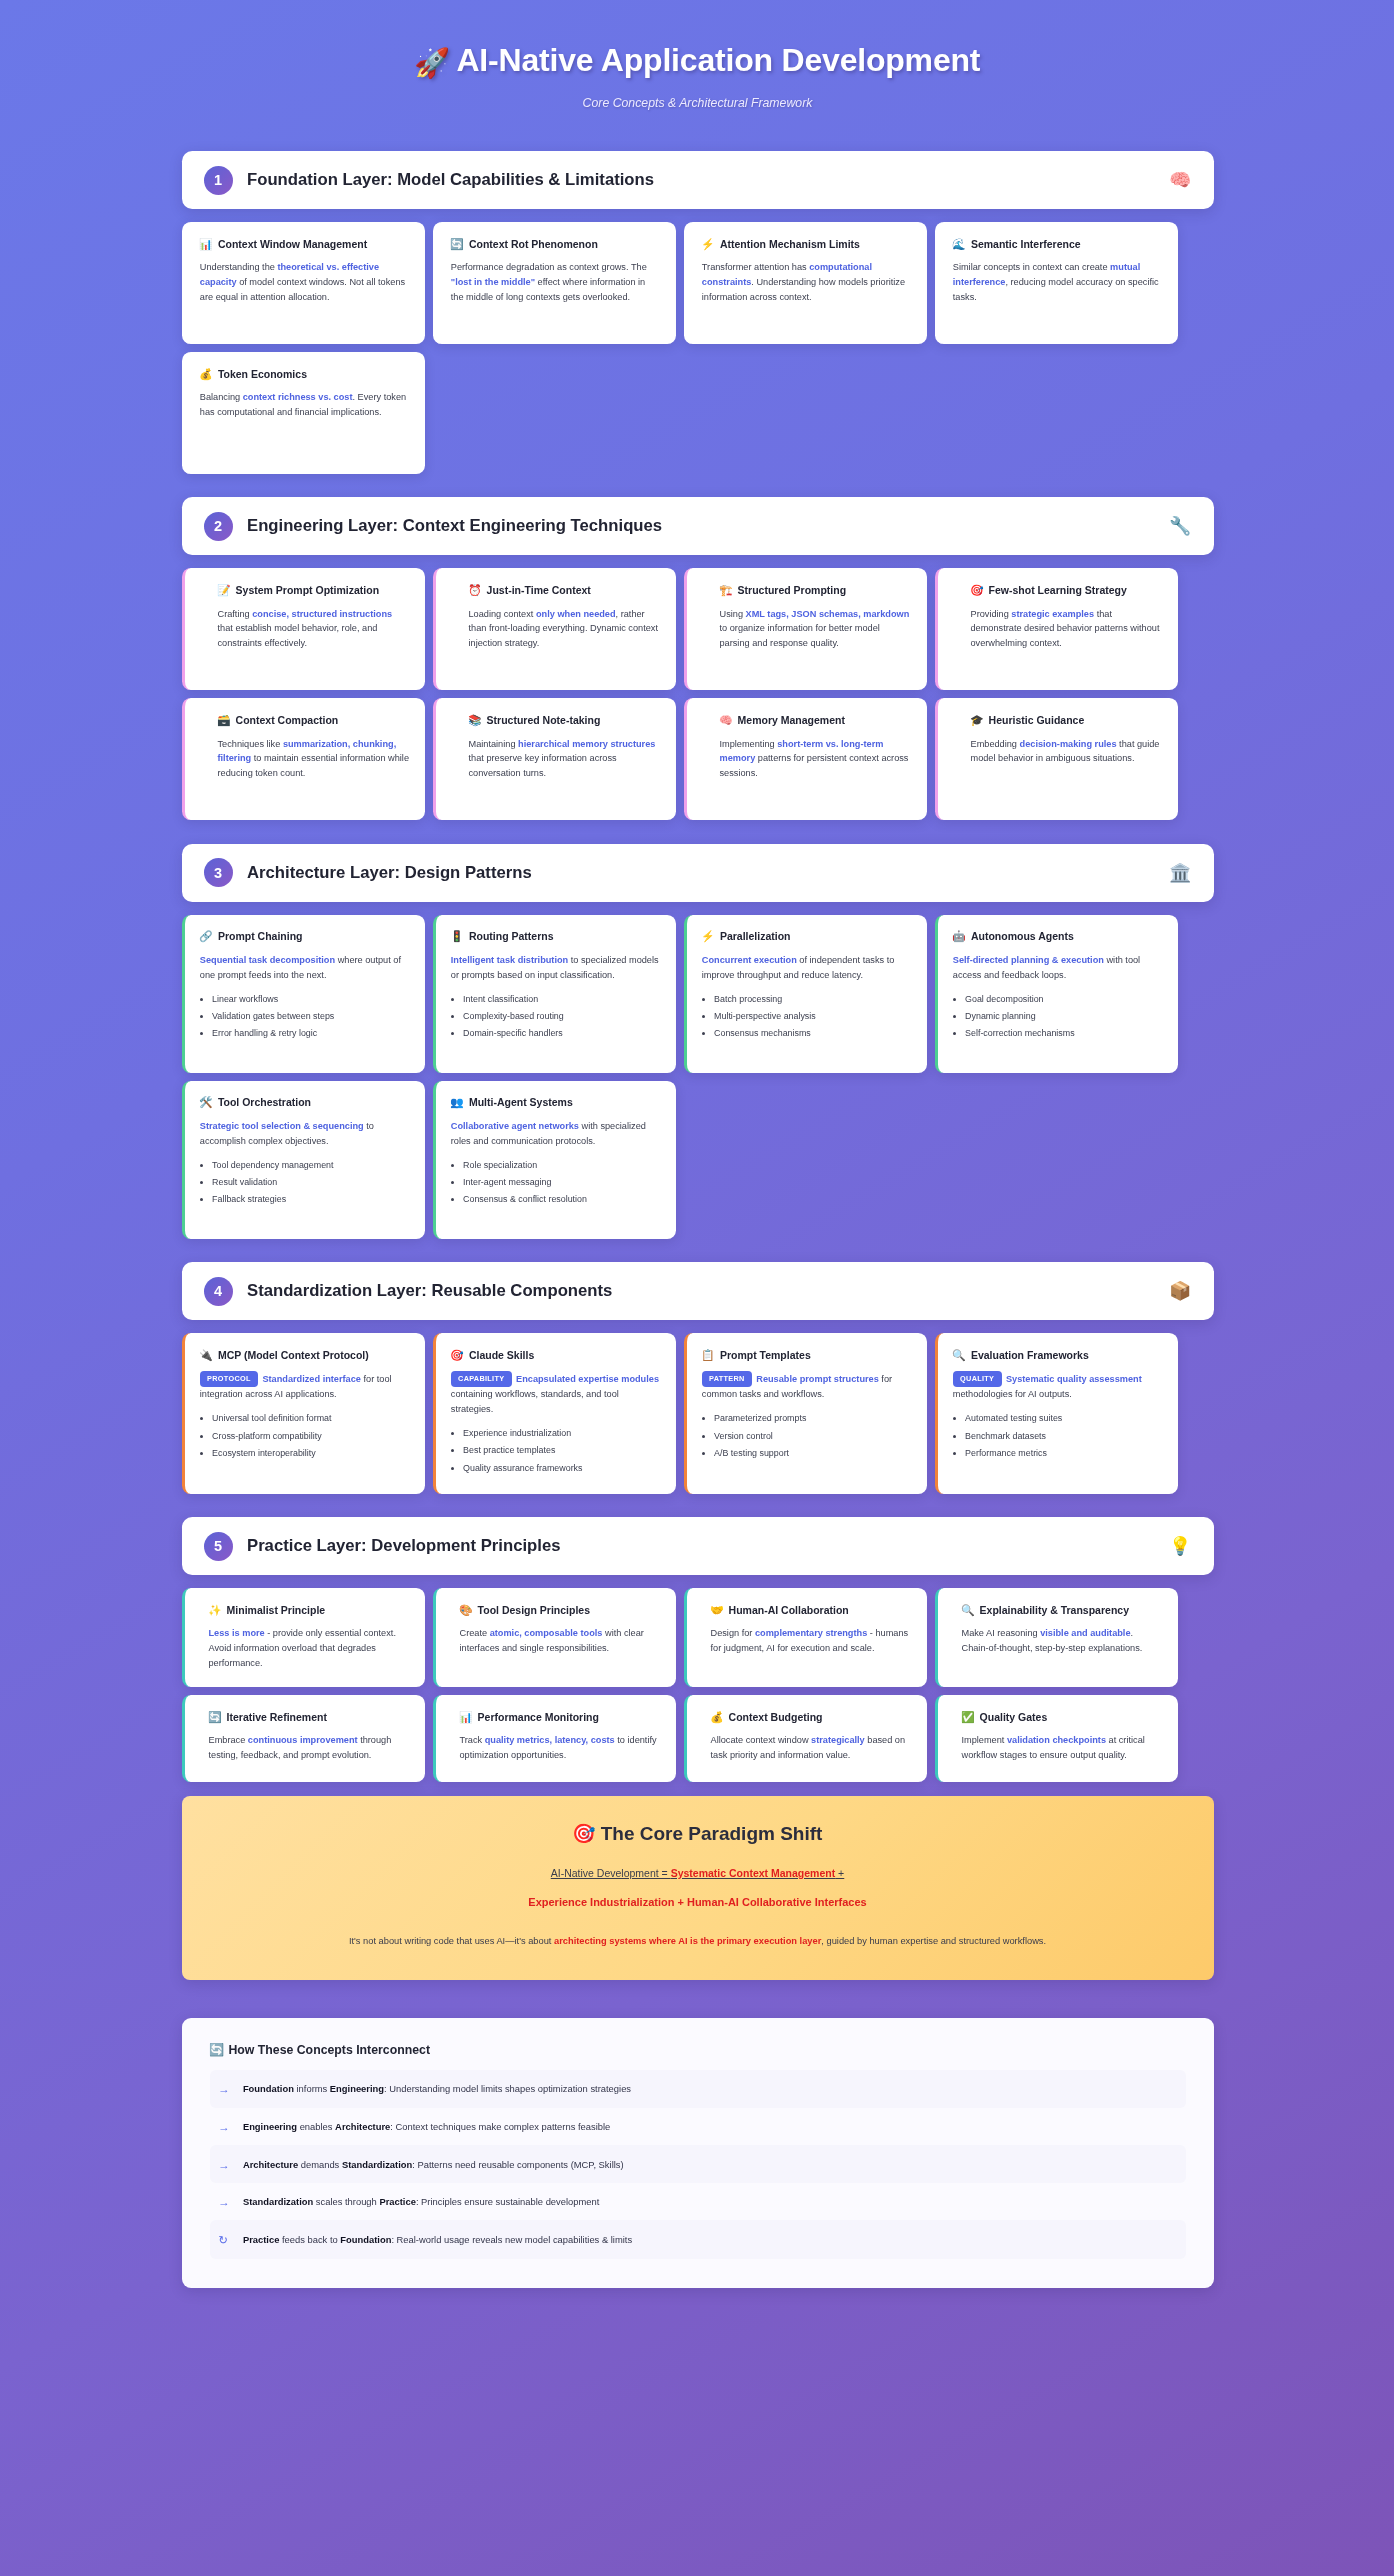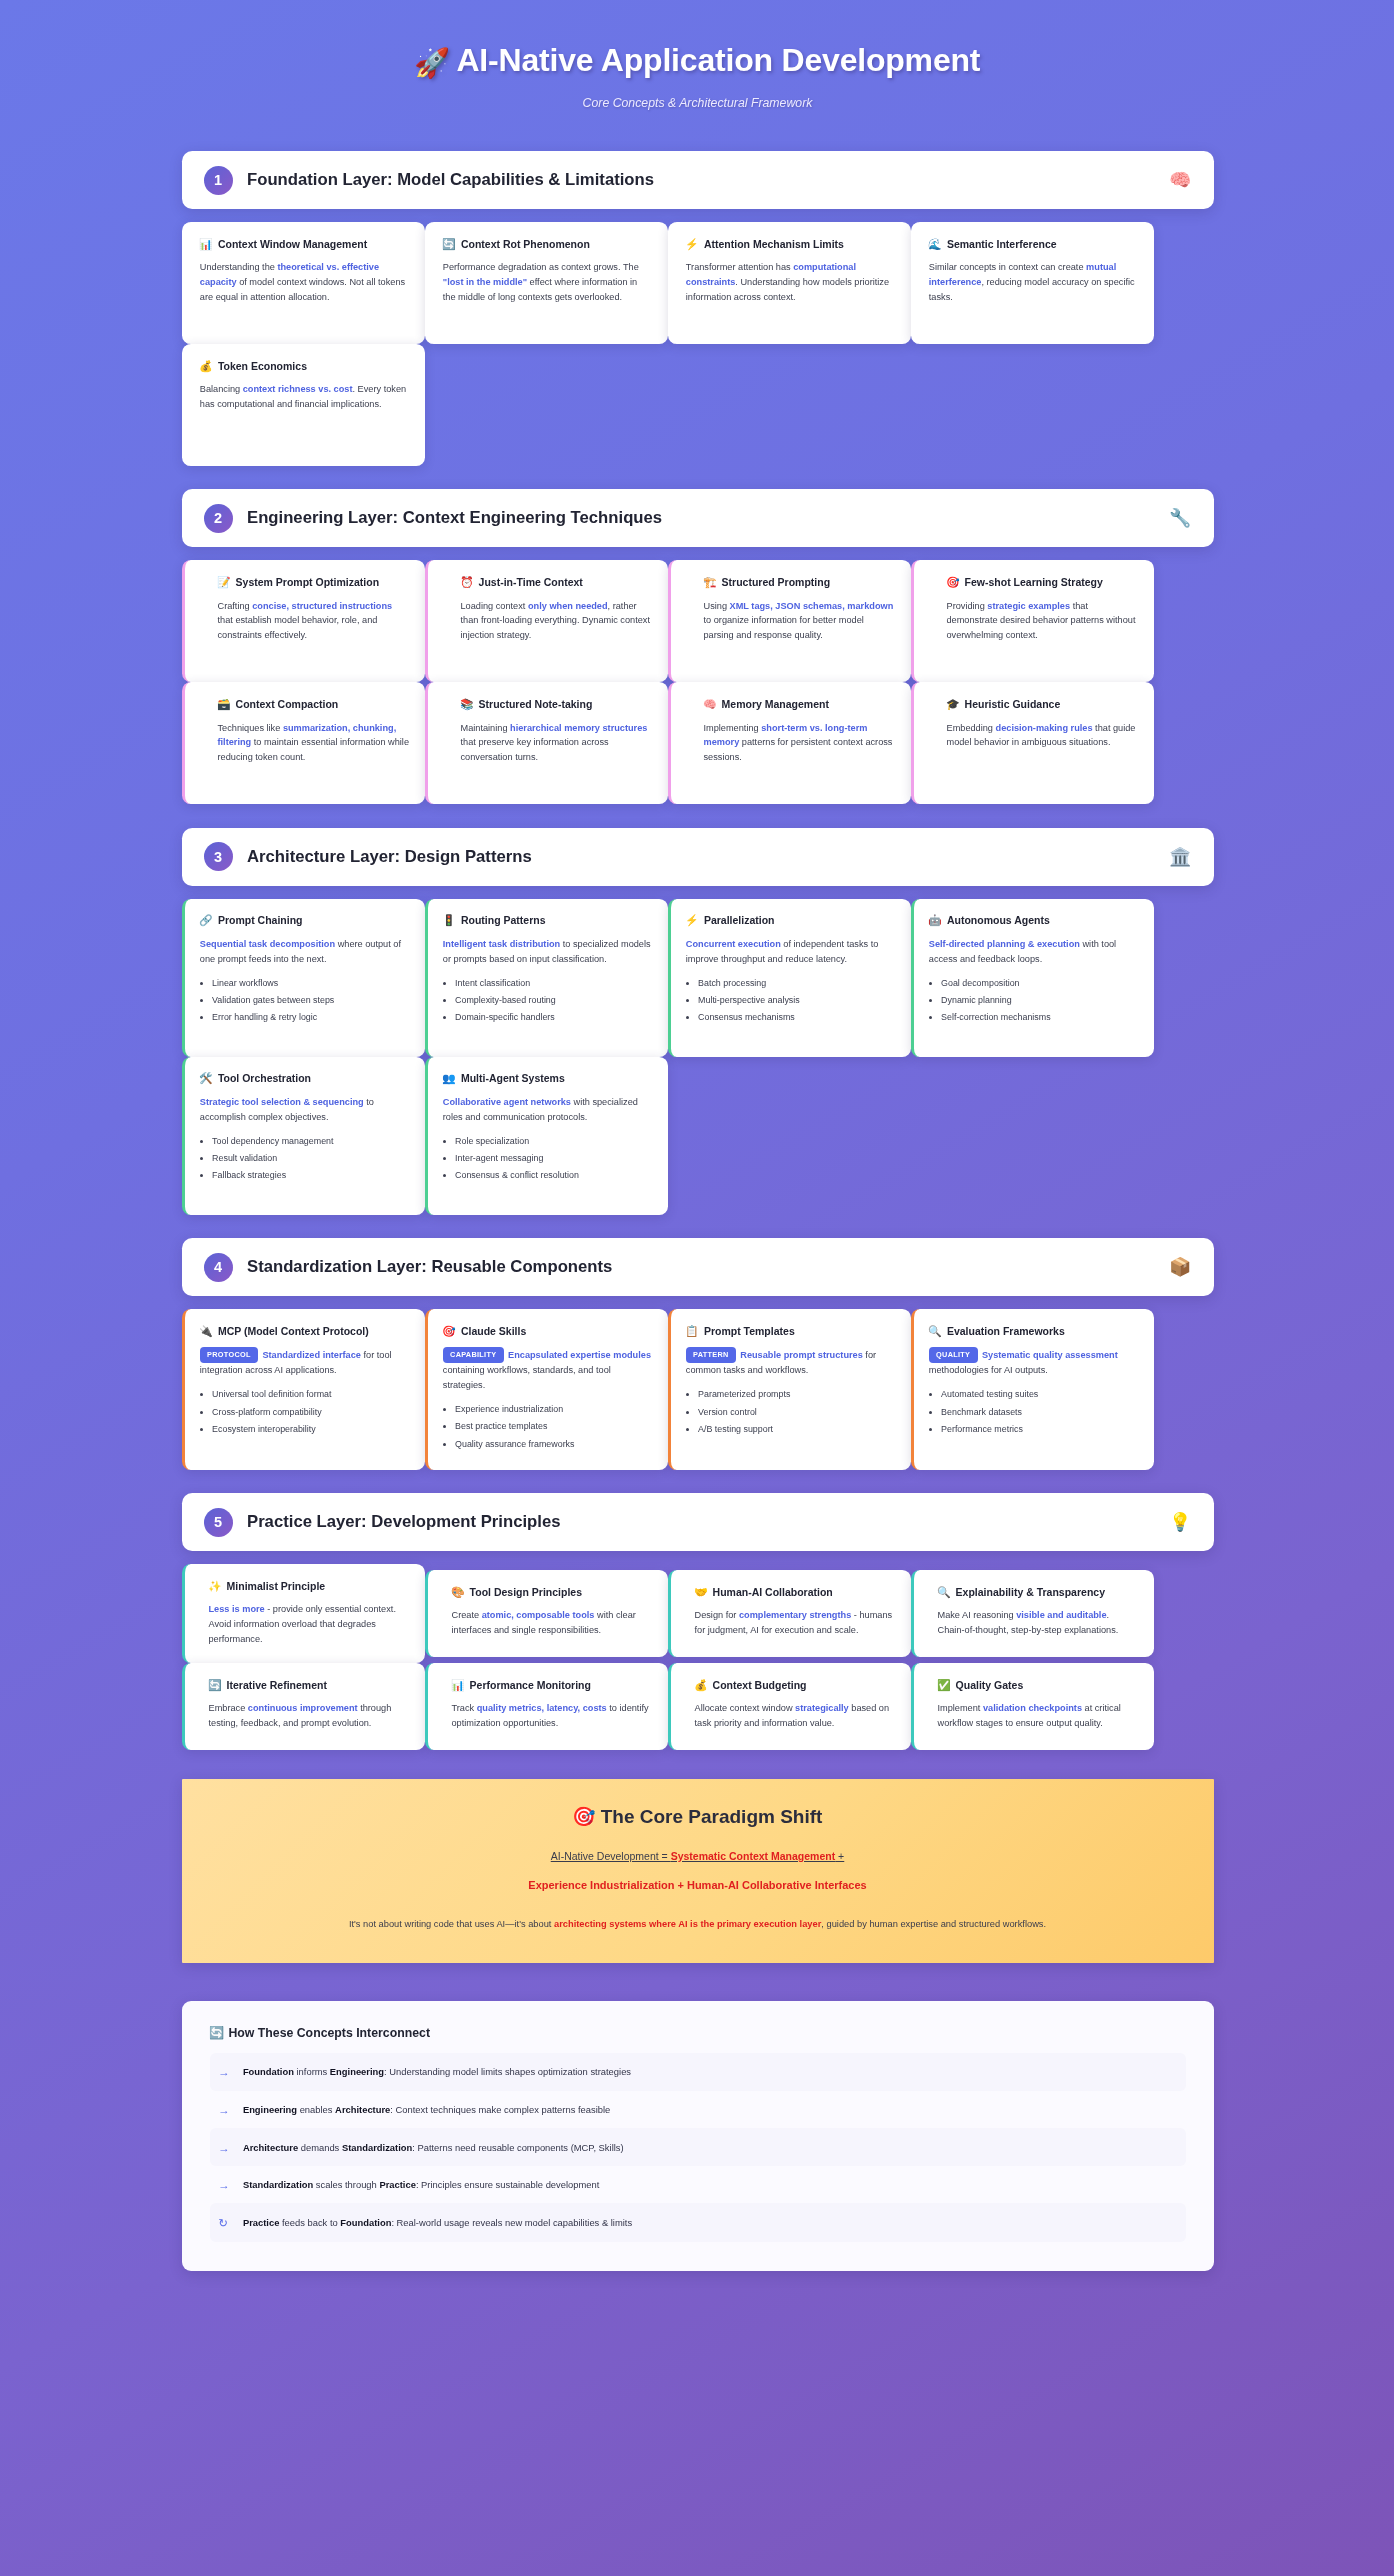--- a/index.html
+++ b/index.html
@@ -38,21 +38,21 @@
     width: 29px; height: 29px; border-radius: 50%;
     background: linear-gradient(135deg, #5b63d6 0%, #8a59c8 100%);
     color: #fff; font-size: 14.5px; font-weight: bold;
     display: flex; align-items: center; justify-content: center;
     flex: 0 0 auto; margin-right: 14.5px;
   }
   .sec-title { font-size: 16.7px; font-weight: bold; color: #222433; flex: 1 1 auto; }
   .sec-emoji { font-size: 18px; flex: 0 0 auto; }
 
   
-  .grid { display: flex; flex-wrap: wrap; gap: 0; align-items: center; }
+  .grid { display: flex; flex-wrap: wrap; gap: 8px; }
   .card {
     background: #ffffff; border-radius: 8.7px;
     width: 243px; padding: 14.5px 15.3px 16px;
     box-shadow: 0 2.9px 10.2px rgba(45,35,95,.16);
     border-left: 3.6px solid transparent;
   }
   .card.min-h1 { min-height: 122px; }
   .card.min-h2 { min-height: 122px; padding-left: 33px; }
   .card.min-h3 { min-height: 158px; }
   .card.min-h4 { min-height: 161px; }
@@ -75,23 +75,23 @@
   .c-list li { font-size: 8.9px; line-height: 1.95; color: #3d4050; }
   .badge {
     display: inline-block; background: #5468e8; color: #fff;
     font-size: 7.3px; font-weight: bold; letter-spacing: 0.3px;
     padding: 2.2px 7.3px; border-radius: 4px; margin-right: 4.4px;
     vertical-align: 0.7px;
   }
 
   
   .paradigm {
-    width: 1032px; margin: 29px auto 0;
+    width: 1032px; margin: 14px auto 0;
     background: linear-gradient(135deg, #ffe0a0 0%, #fed885 55%, #fdca6a 100%);
-    border-radius: 1px; padding: 26px 44px 30.5px; text-align: center;
+    border-radius: 8px; padding: 26px 44px 30.5px; text-align: center;
     box-shadow: 0 3.6px 13px rgba(45,35,95,.18);
   }
   .paradigm h2 { font-size: 19px; font-weight: bold; color: #2b2d3d; }
   .paradigm h2 .ic { margin-right: 4.4px; }
   .p-eq { margin-top: 22px; font-size: 10.5px; color: #3a3c4c; text-decoration: underline; }
   .p-eq2 { margin-top: 16.7px; font-size: 11px; }
   .red { color: #e02020; font-weight: bold; }
   .p-note { margin-top: 26px; font-size: 9.3px; color: #3a3c4c; line-height: 1.7; }
 
   

